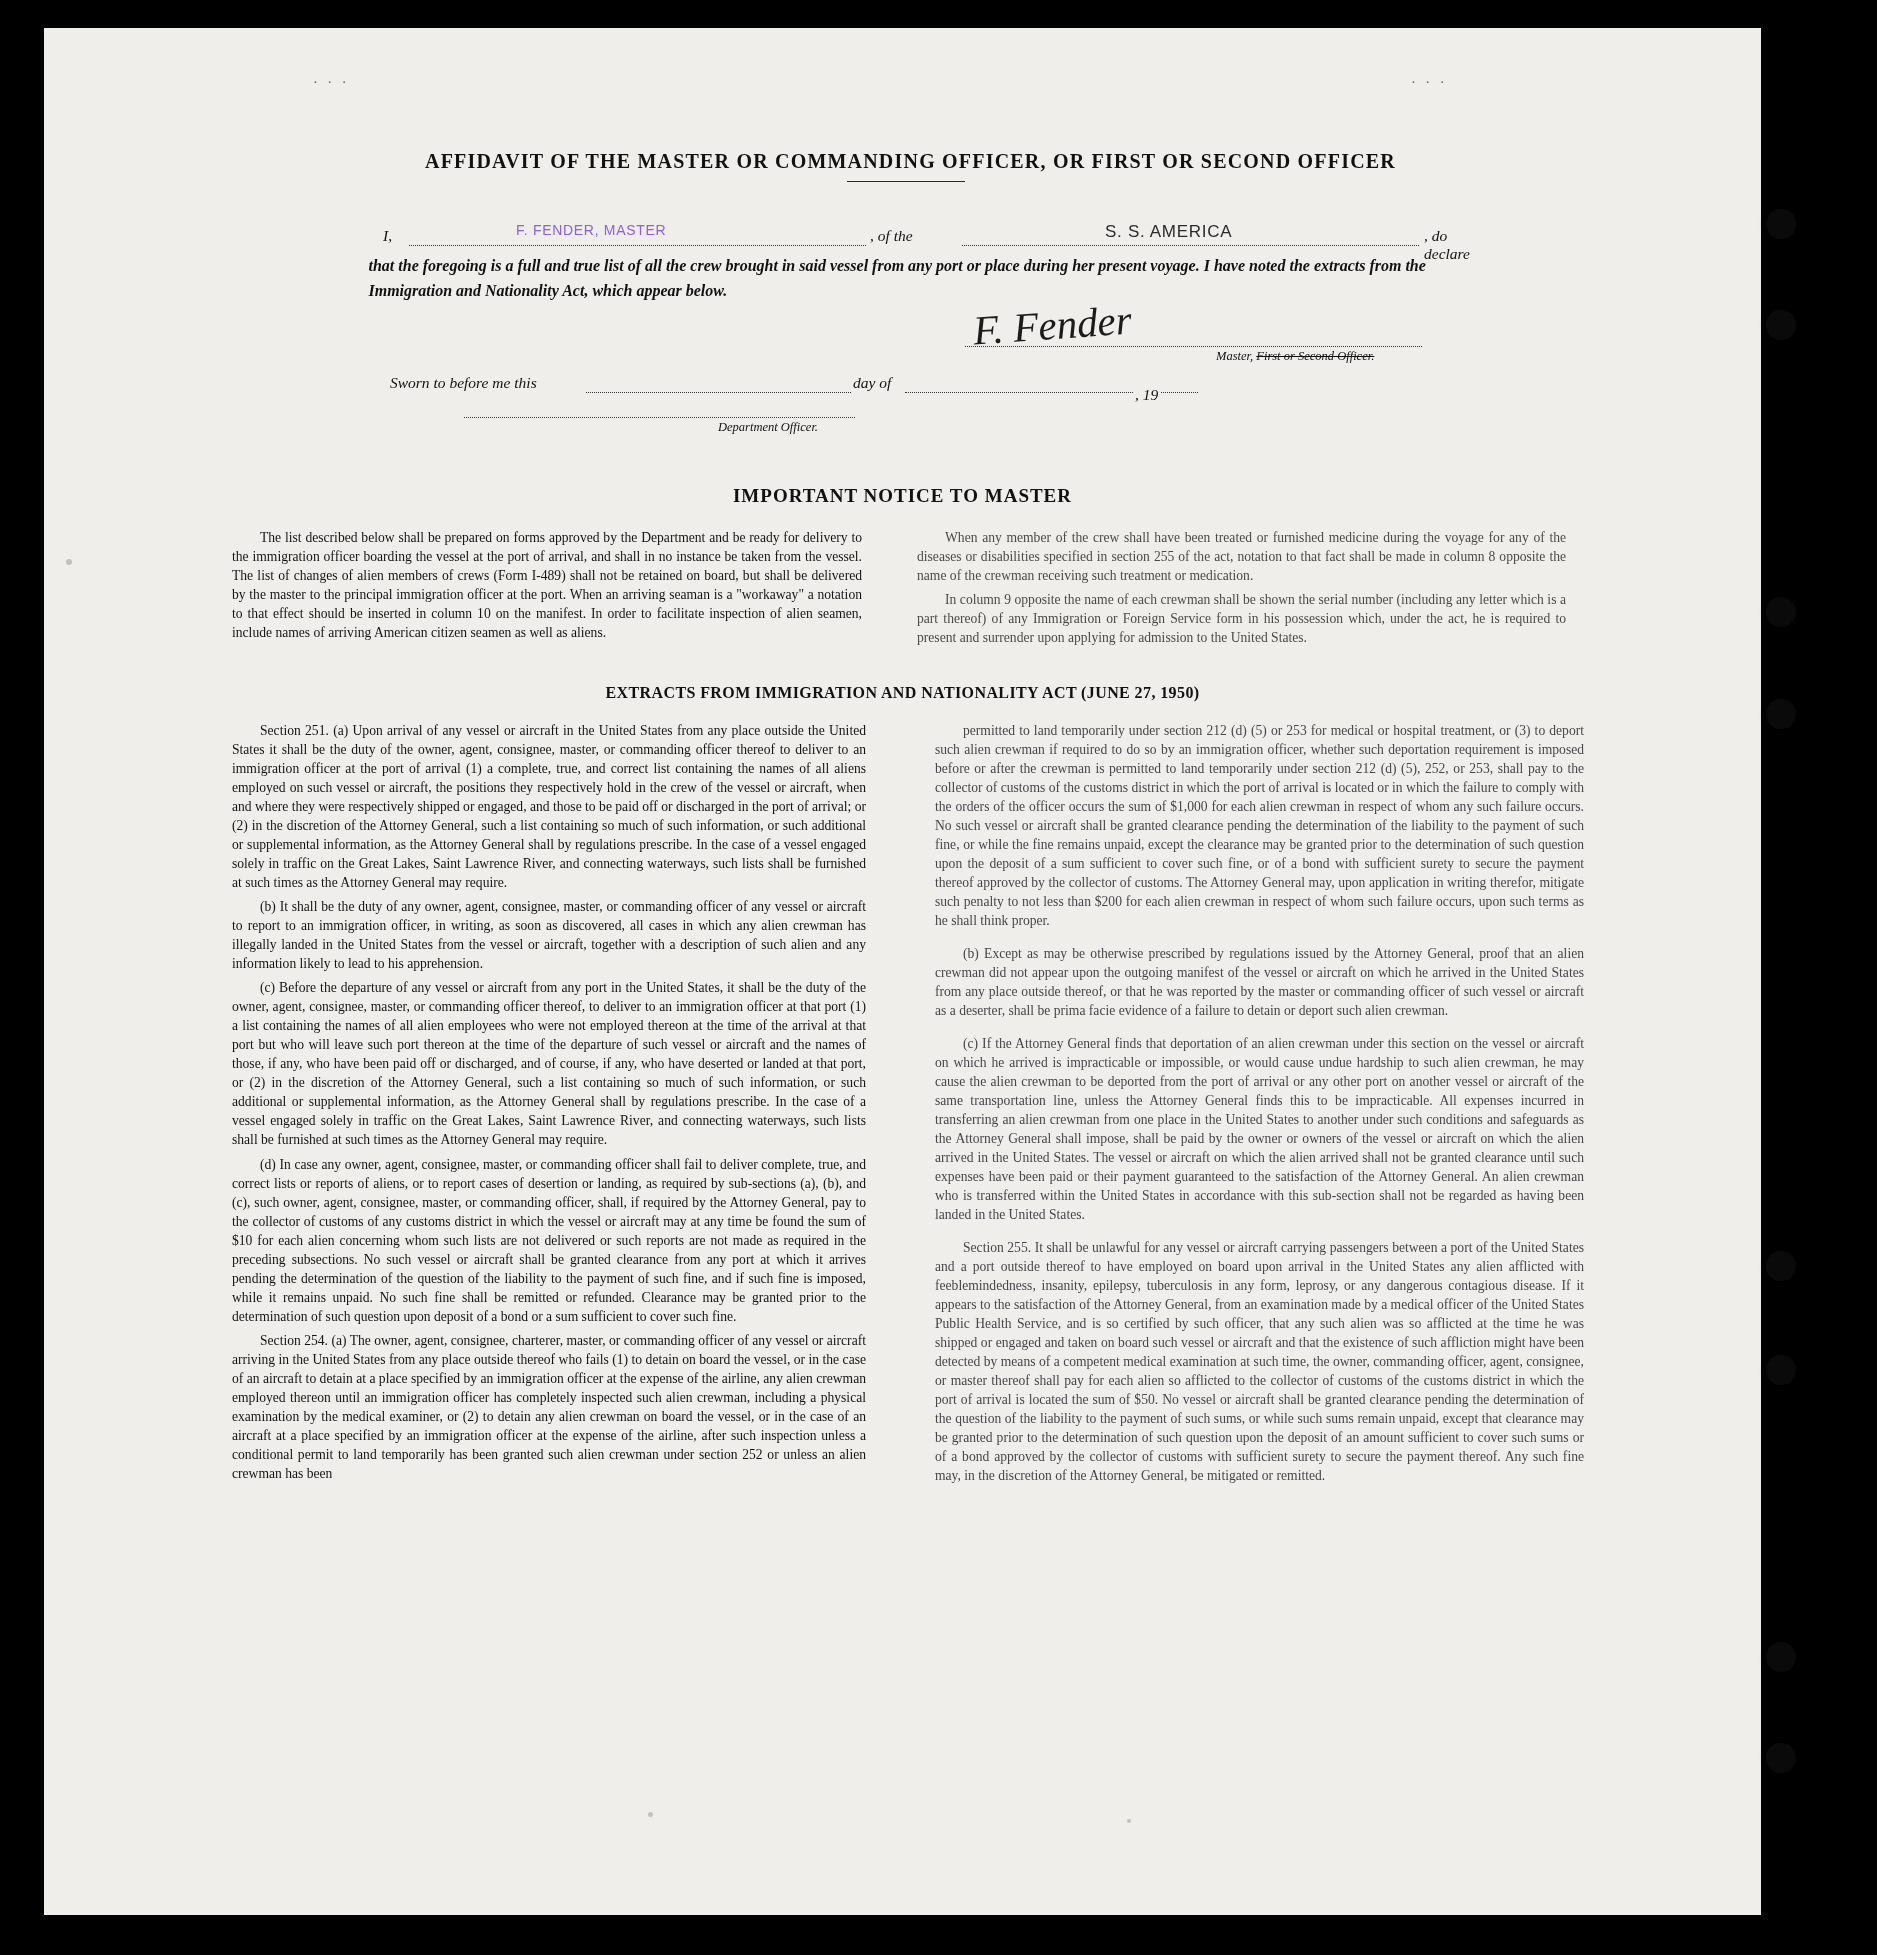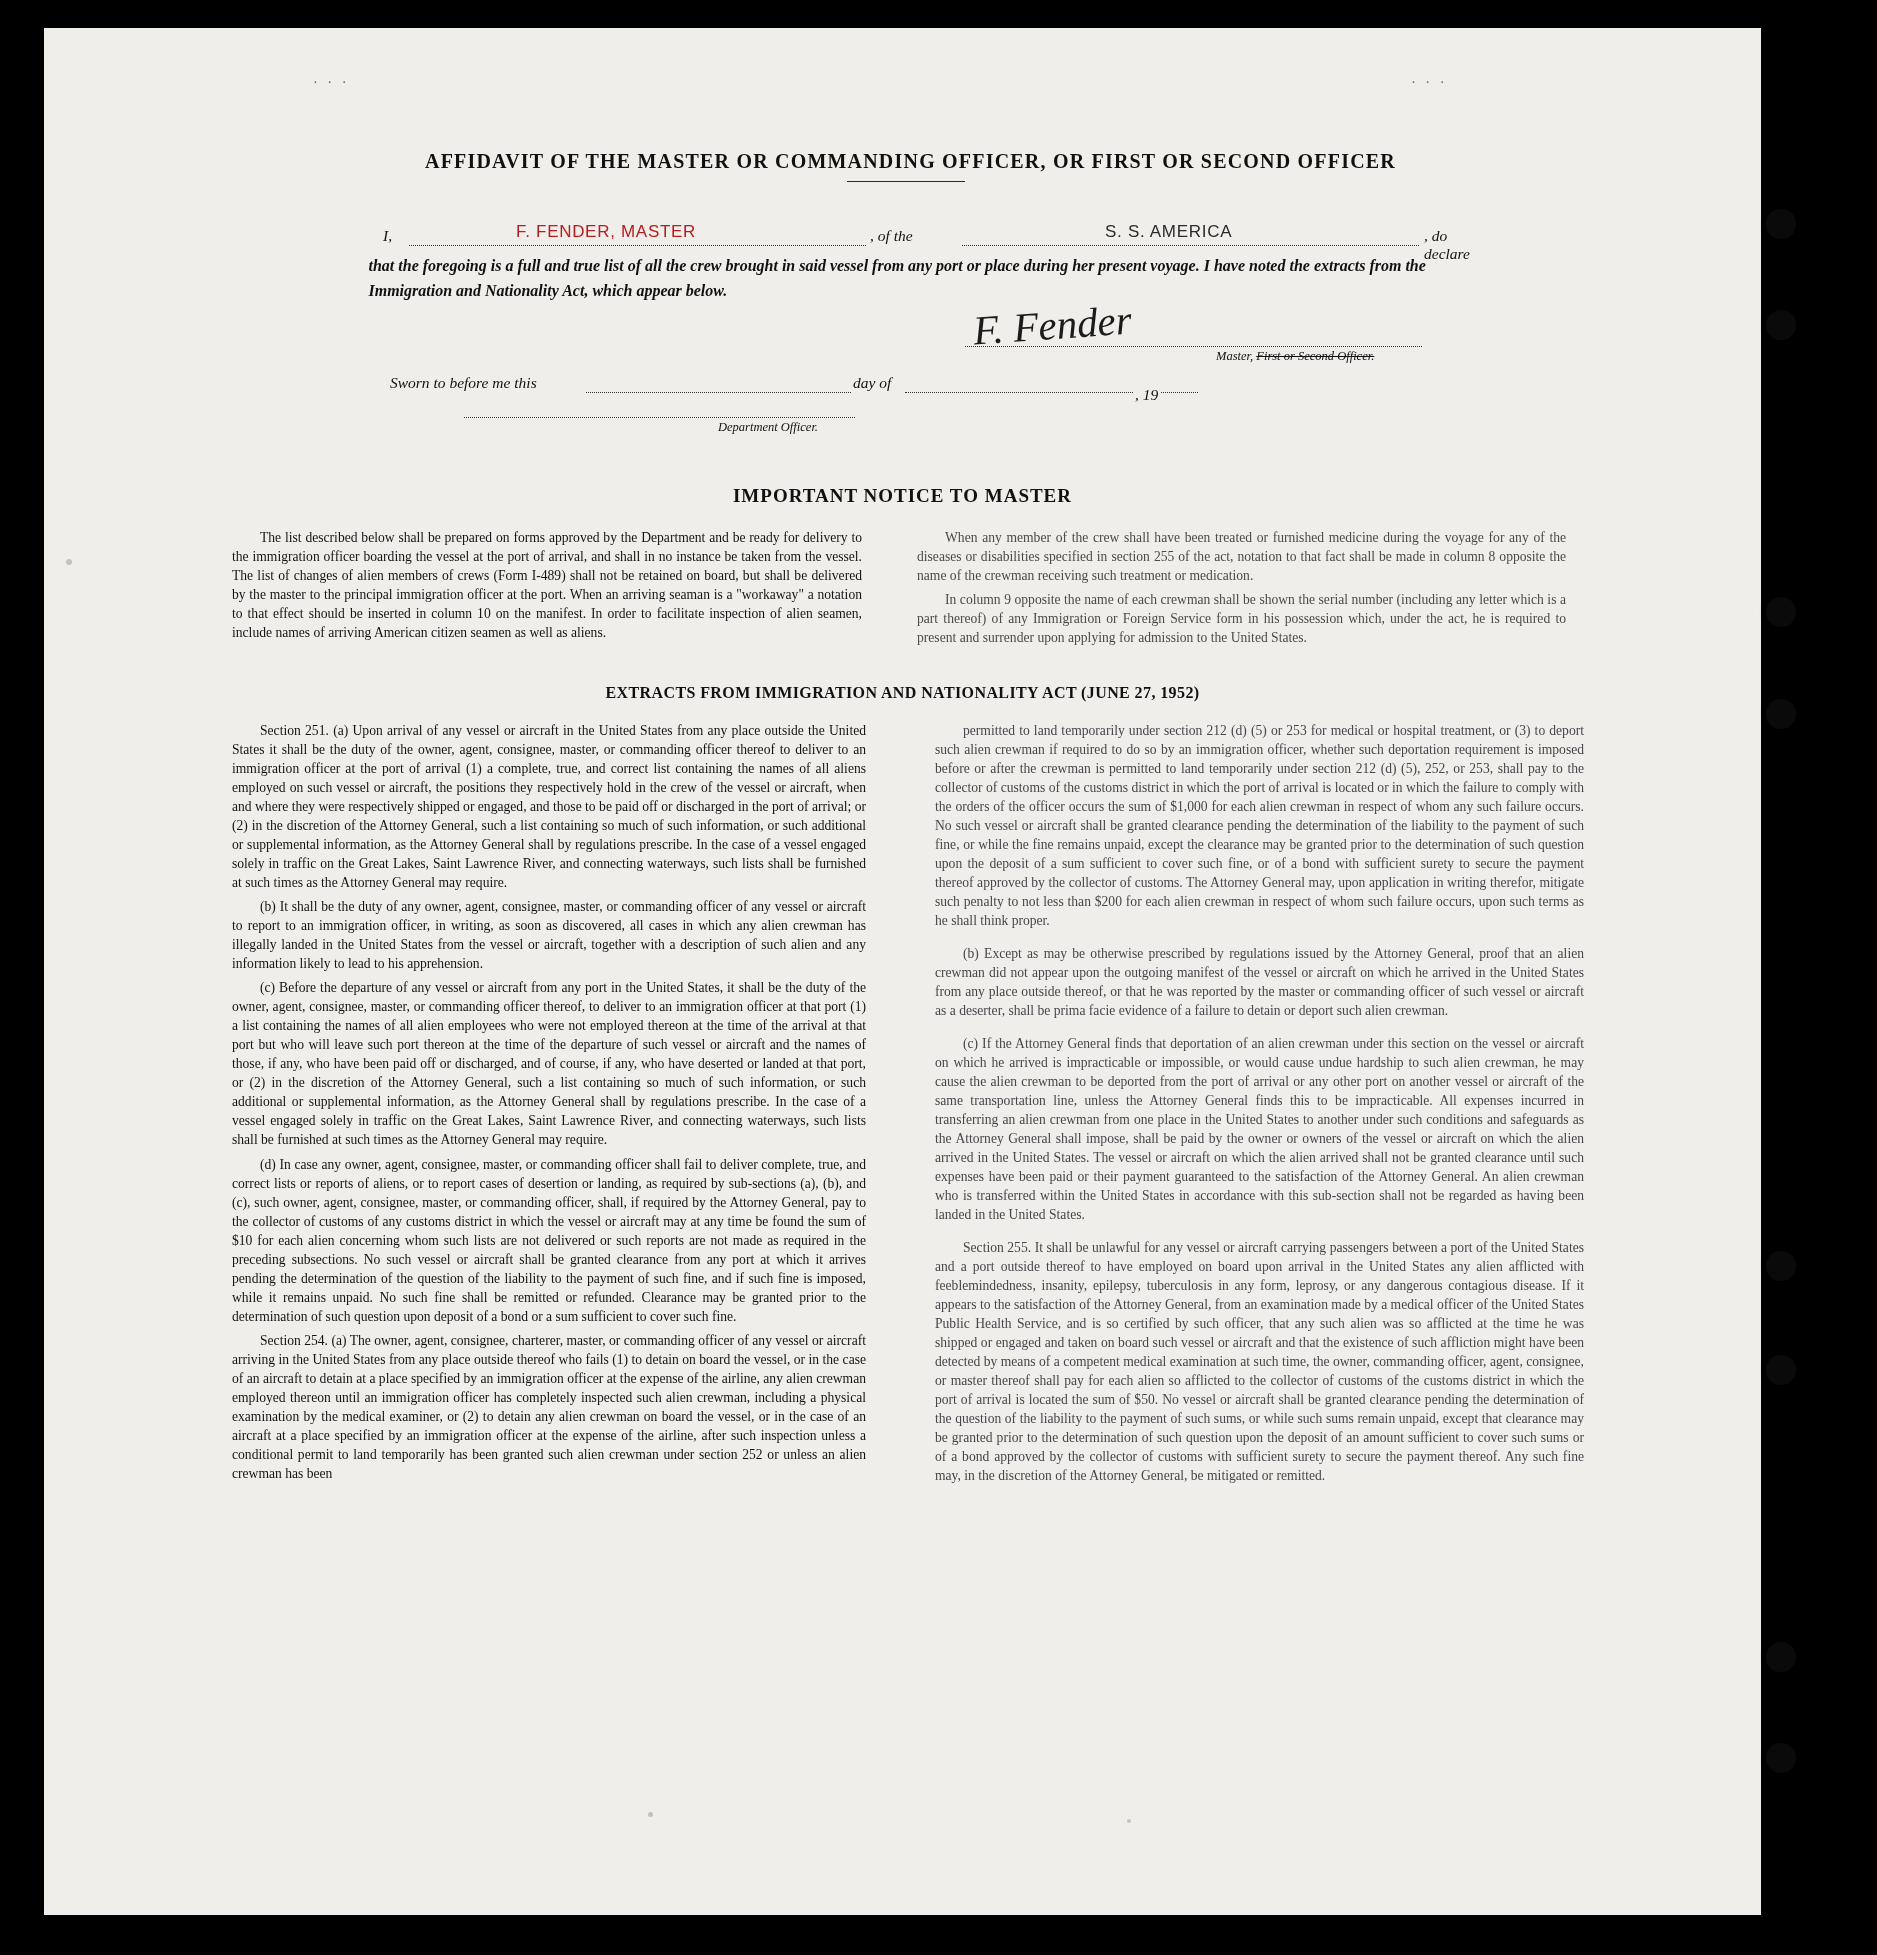--- a/index.html
+++ b/index.html
@@ -93,22 +93,22 @@
   }
   .dodeclare {
     position: absolute;
     font-style: italic;
     font-size: 15.5px;
   }
   .typed {
     position: absolute;
     font-family: "Liberation Sans", sans-serif;
     letter-spacing: 0.7px;
-    font-size: 17px;
-    color: #b91c1c;
+    font-size: 14px;
+    color: #8b5cf6;
   }
   .strikethrough-typed {
     position: absolute;
     font-family: "Liberation Sans", sans-serif;
     letter-spacing: 0.7px;
     font-size: 17px;
     color: #2b2b2b;
     text-align: right;
   }
   .decl-body {
@@ -293,21 +293,21 @@
 
     <div class="col notice-left">
       <p>The list described below shall be prepared on forms approved by the Department and be ready for delivery to the immigration officer boarding the vessel at the port of arrival, and shall in no instance be taken from the vessel. The list of changes of alien members of crews (Form I-489) shall not be retained on board, but shall be delivered by the master to the principal immigration officer at the port. When an arriving seaman is a "workaway" a notation to that effect should be inserted in column 10 on the manifest. In order to facilitate inspection of alien seamen, include names of arriving American citizen seamen as well as aliens.</p>
     </div>
 
     <div class="col notice-right">
       <p>When any member of the crew shall have been treated or furnished medicine during the voyage for any of the diseases or disabilities specified in section 255 of the act, notation to that fact shall be made in column 8 opposite the name of the crewman receiving such treatment or medication.</p>
       <p>In column 9 opposite the name of each crewman shall be shown the serial number (including any letter which is a part thereof) of any Immigration or Foreign Service form in his possession which, under the act, he is required to present and surrender upon applying for admission to the United States.</p>
     </div>
 
-    <div class="extracts-title">EXTRACTS FROM IMMIGRATION AND NATIONALITY ACT (JUNE 27, 1952)</div>
+    <div class="extracts-title">EXTRACTS FROM IMMIGRATION AND NATIONALITY ACT (JUNE 27, 1950)</div>
 
     <div class="col ext-left">
       <p>Section 251. (a) Upon arrival of any vessel or aircraft in the United States from any place outside the United States it shall be the duty of the owner, agent, consignee, master, or commanding officer thereof to deliver to an immigration officer at the port of arrival (1) a complete, true, and correct list containing the names of all aliens employed on such vessel or aircraft, the positions they respectively hold in the crew of the vessel or aircraft, when and where they were respectively shipped or engaged, and those to be paid off or discharged in the port of arrival; or (2) in the discretion of the Attorney General, such a list containing so much of such information, or such additional or supplemental information, as the Attorney General shall by regulations prescribe. In the case of a vessel engaged solely in traffic on the Great Lakes, Saint Lawrence River, and connecting waterways, such lists shall be furnished at such times as the Attorney General may require.</p>
       <p>(b) It shall be the duty of any owner, agent, consignee, master, or commanding officer of any vessel or aircraft to report to an immigration officer, in writing, as soon as discovered, all cases in which any alien crewman has illegally landed in the United States from the vessel or aircraft, together with a description of such alien and any information likely to lead to his apprehension.</p>
       <p>(c) Before the departure of any vessel or aircraft from any port in the United States, it shall be the duty of the owner, agent, consignee, master, or commanding officer thereof, to deliver to an immigration officer at that port (1) a list containing the names of all alien employees who were not employed thereon at the time of the arrival at that port but who will leave such port thereon at the time of the departure of such vessel or aircraft and the names of those, if any, who have been paid off or discharged, and of course, if any, who have deserted or landed at that port, or (2) in the discretion of the Attorney General, such a list containing so much of such information, or such additional or supplemental information, as the Attorney General shall by regulations prescribe. In the case of a vessel engaged solely in traffic on the Great Lakes, Saint Lawrence River, and connecting waterways, such lists shall be furnished at such times as the Attorney General may require.</p>
       <p>(d) In case any owner, agent, consignee, master, or commanding officer shall fail to deliver complete, true, and correct lists or reports of aliens, or to report cases of desertion or landing, as required by sub-sections (a), (b), and (c), such owner, agent, consignee, master, or commanding officer, shall, if required by the Attorney General, pay to the collector of customs of any customs district in which the vessel or aircraft may at any time be found the sum of $10 for each alien concerning whom such lists are not delivered or such reports are not made as required in the preceding subsections. No such vessel or aircraft shall be granted clearance from any port at which it arrives pending the determination of the question of the liability to the payment of such fine, and if such fine is imposed, while it remains unpaid. No such fine shall be remitted or refunded. Clearance may be granted prior to the determination of such question upon deposit of a bond or a sum sufficient to cover such fine.</p>
       <p>Section 254. (a) The owner, agent, consignee, charterer, master, or commanding officer of any vessel or aircraft arriving in the United States from any place outside thereof who fails (1) to detain on board the vessel, or in the case of an aircraft to detain at a place specified by an immigration officer at the expense of the airline, any alien crewman employed thereon until an immigration officer has completely inspected such alien crewman, including a physical examination by the medical examiner, or (2) to detain any alien crewman on board the vessel, or in the case of an aircraft at a place specified by an immigration officer at the expense of the airline, after such inspection unless a conditional permit to land temporarily has been granted such alien crewman under section 252 or unless an alien crewman has been</p>
     </div>
 
     <div class="col ext-right">

